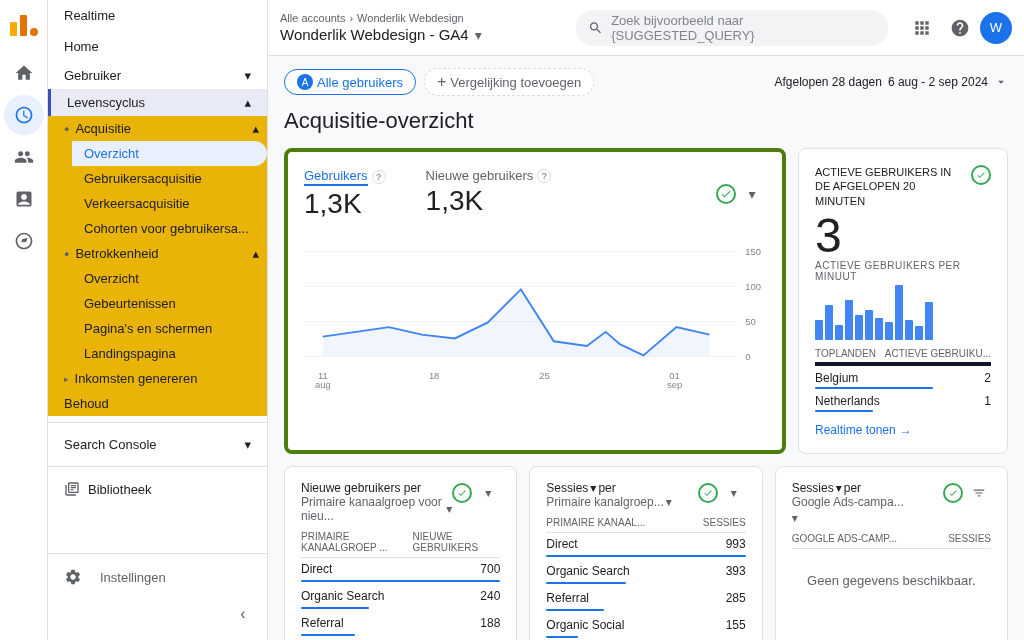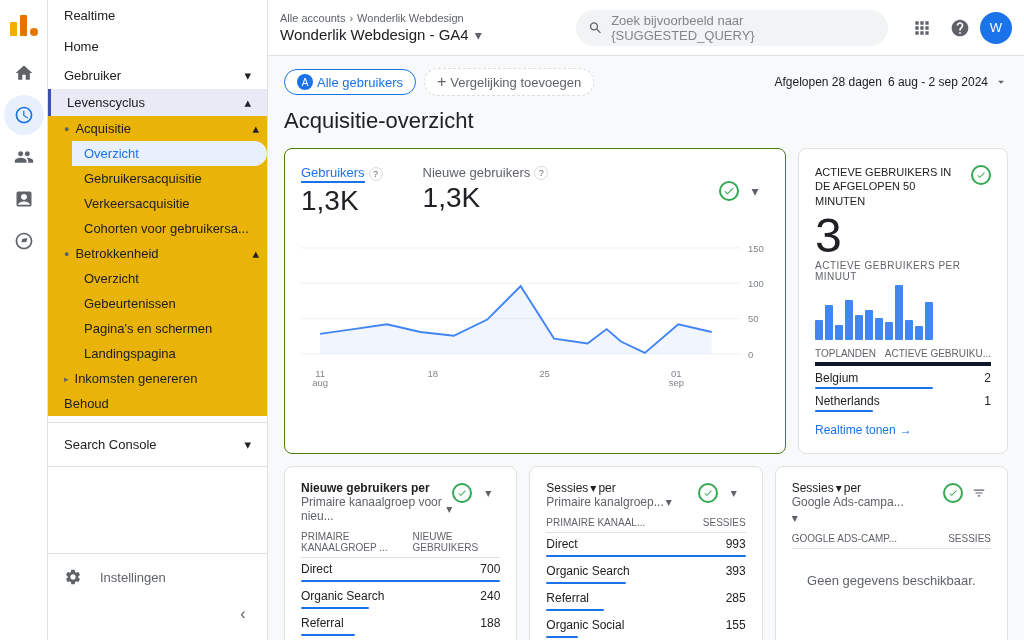--- a/index.html
+++ b/index.html
@@ -112,21 +112,21 @@
       color: #5f6368;
     }
     .cards-row {
       display: flex;
       gap: 12px;
       margin-bottom: 12px;
     }
     .card {
       background: #fff;
       border-radius: 8px;
-      border: 1px solid #4d7c0f;
+      border: 4px solid #4d7c0f;
       padding: 16px;
       flex: 1;
     }
     .metric-row {
       display: flex;
       gap: 40px;
       margin-bottom: 8px;
     }
     .metric-block { }
     .chart-btn {
@@ -376,20 +376,26 @@
 
     <div class="nav-divider"></div>
 
     <div style="display:flex;align-items:center;justify-content:space-between;padding:8px 16px;cursor:pointer;">
       <span>Search Console</span>
       <span class="chevron-down"></span>
     </div>
 
     <div class="nav-divider"></div>
 
+    <div style="display:flex;align-items:center;gap:8px;padding:8px 16px;cursor:pointer;font-size:13px;">
+      <svg width="16" height="16" viewBox="0 0 24 24" fill="#5f6368">
+          <path d="M4 6H2v14c0 1.1.9 2 2 2h14v-2H4V6zm16-4H8c-1.1 0-2 .9-2 2v12c0 1.1.9 2 2 2h12c1.1 0 2-.9 2-2V4c0-1.1-.9-2-2-2zm0 14H8V4h12v12zM10 9h8v2h-8zm0 3h4v2h-4zm0-6h8v2h-8z"></path>
+        </svg>
+      <span>Bibliotheek</span>
+    </div>
 
     <div style="flex:1;"></div>
 
     <div style="border-top:1px solid #e0e0e0;padding:6px 0;">
       <div style="display:flex;align-items:center;gap:18px;padding:8px 16px;cursor:pointer;font-size:13px;color:#5f6368;">
         <svg width="18" height="18" viewBox="0 0 24 24" fill="currentColor">
             <path d="M19.14 12.94c.04-.3.06-.61.06-.94 0-.32-.02-.64-.07-.94l2.03-1.58c.18-.14.23-.41.12-.61l-1.92-3.32c-.12-.22-.37-.29-.59-.22l-2.39.96c-.5-.38-1.03-.7-1.62-.94l-.36-2.54c-.04-.24-.24-.41-.48-.41h-3.84c-.24 0-.43.17-.47.41l-.36 2.54c-.59.24-1.13.57-1.62.94l-2.39-.96c-.22-.08-.47 0-.59.22L2.74 8.87c-.12.21-.08.47.12.61l2.03 1.58c-.05.3-.09.63-.09.94s.02.64.07.94l-2.03 1.58c-.18.14-.23.41-.12.61l1.92 3.32c.12.22.37.29.59.22l2.39-.96c.5.38 1.03.7 1.62.94l.36 2.54c.05.24.24.41.48.41h3.84c.24 0 .44-.17.47-.41l.36-2.54c.59-.24 1.13-.56 1.62-.94l2.39.96c.22.08.47 0 .59-.22l1.92-3.32c.12-.22.07-.47-.12-.61l-2.01-1.58zM12 15.6c-1.98 0-3.6-1.62-3.6-3.6s1.62-3.6 3.6-3.6 3.6 1.62 3.6 3.6-1.62 3.6-3.6 3.6z"></path>
           </svg>
         <span>Instellingen</span>
       </div>
@@ -511,21 +517,21 @@
               <text x="138" y="155" font-size="10" fill="#80868b" text-anchor="middle">18</text>
               <text x="255" y="155" font-size="10" fill="#80868b" text-anchor="middle">25</text>
               <text x="393" y="155" font-size="10" fill="#80868b" text-anchor="middle">01</text>
               <text x="393" y="165" font-size="10" fill="#80868b" text-anchor="middle">sep</text>
             </svg>
           </div>
         </div>
 
         <div class="realtime-card">
           <div style="display:flex;align-items:flex-start;justify-content:space-between;">
-            <div style="font-size:11px;font-weight:500;color:#202124;line-height:1.3;max-width:150px;">ACTIEVE GEBRUIKERS IN DE AFGELOPEN 50 MINUTEN</div>
+            <div style="font-size:11px;font-weight:500;color:#202124;line-height:1.3;max-width:150px;">ACTIEVE GEBRUIKERS IN DE AFGELOPEN 20 MINUTEN</div>
             <div style="width:20px;height:20px;border-radius:50%;border:2px solid #34a853;display:flex;align-items:center;justify-content:center;">
               <svg width="10" height="10" viewBox="0 0 24 24" fill="#34a853">
                   <path d="M9 16.17L4.83 12l-1.42 1.41L9 19 21 7l-1.41-1.41z"></path>
                 </svg>
             </div>
           </div>
           <div style="font-size:48px;font-weight:300;color:#202124;line-height:1;margin-top:4px;">3</div>
           <div style="font-size:10px;color:#5f6368;text-transform:uppercase;letter-spacing:0.5px;margin-bottom:14px;">ACTIEVE GEBRUIKERS PER MINUUT</div>
 
           <div style="display:flex;align-items:flex-end;gap:2px;height:44px;margin-bottom:8px;">
@@ -571,21 +577,21 @@
             </div>
           </div>
         </div>
       </div>
 
       <div class="bottom-cards-row">
 
         <div class="bottom-card">
           <div class="bottom-card-header-row">
             <div>
-              <div style="font-size:12px;color:#202124;font-weight:700;display:flex;align-items:center;gap:2px;text-align:right;">
+              <div style="font-size:12px;color:#202124;font-weight:400;display:flex;align-items:center;gap:2px;text-align:right;">
                 <span>Nieuwe gebruikers per</span>
               </div>
               <div style="font-size:12px;color:#5f6368;display:flex;align-items:center;gap:2px;">
                 <span>Primaire kanaalgroep voor nieu...</span>
                 <span style="cursor:pointer;">▾</span>
               </div>
             </div>
             <div class="bottom-card-actions">
               <div style="width:20px;height:20px;border-radius:50%;border:2px solid #34a853;display:flex;align-items:center;justify-content:center;">
                 <svg width="10" height="10" viewBox="0 0 24 24" fill="#34a853">

